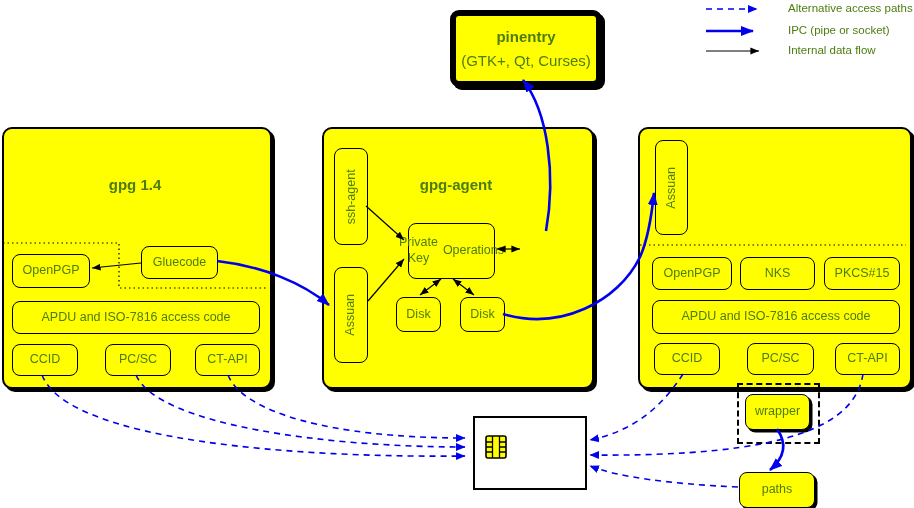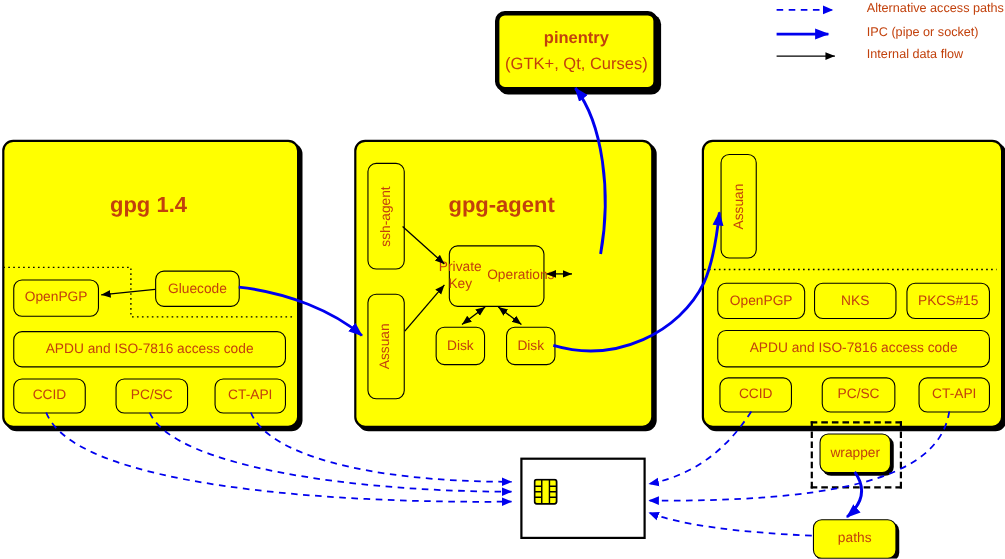--- a/index.html
+++ b/index.html
@@ -1,26 +1,26 @@
 <!DOCTYPE html>
 <html style="--yellow: #ffff00; --blue: #0000ee; --black: #000000; --bg: #ffffff;"><head>
 <meta charset="utf-8">
 <style>
   html,body{margin:0;padding:0;background:#fff;}
   .stage{position:relative;width:914px;height:508px;background:var(--bg,#fff);
-         font-family:"Liberation Sans",sans-serif;color:#c2410c;overflow:hidden;}
+         font-family:"Liberation Sans",sans-serif;color:#4d7c0f;overflow:hidden;}
   .bigbox{position:absolute;background:var(--yellow,#ffff00);border:2px solid #000;
           border-radius:10px;box-shadow:3px 3px 0 #000;z-index:1;}
-  .btitle{position:absolute;font-weight:bold;font-size:20px;text-align:center;z-index:2;}
+  .btitle{position:absolute;font-weight:bold;font-size:15px;text-align:center;z-index:2;}
   .node{position:absolute;background:var(--yellow,#ffff00);border:1.6px solid #000;
         border-radius:8px;display:flex;align-items:center;justify-content:center;
         font-size:12.5px;line-height:1.25;z-index:2;text-align:center;}
   .node.sh{box-shadow:2.5px 2.5px 0 #000;}
   .vlabel{transform:rotate(-90deg);white-space:nowrap;}
-  .pin{position:absolute;background:var(--yellow,#ffff00);border:4px solid #000000;border-radius:9px;
+  .pin{position:absolute;background:var(--yellow,#ffff00);border:6px solid #000000;border-radius:9px;
        box-shadow:3px 3px 0 #000;display:flex;flex-direction:column;align-items:center;
        justify-content:center;z-index:2;}
   .pin .t{font-weight:bold;font-size:15px;}
   .pin .s{font-size:15px;margin-top:7px;}
   .legend-label{position:absolute;font-size:11.5px;white-space:nowrap;z-index:2;}
   .dashedrect{position:absolute;border:2px dashed #000;z-index:2;background:transparent;}
   .card-reader{position:absolute;background:#fff;border:2px solid #000;z-index:2;}
   svg.overlay{position:absolute;left:0;top:0;width:914px;height:508px;z-index:3;pointer-events:none;}
 </style>
 </head>

